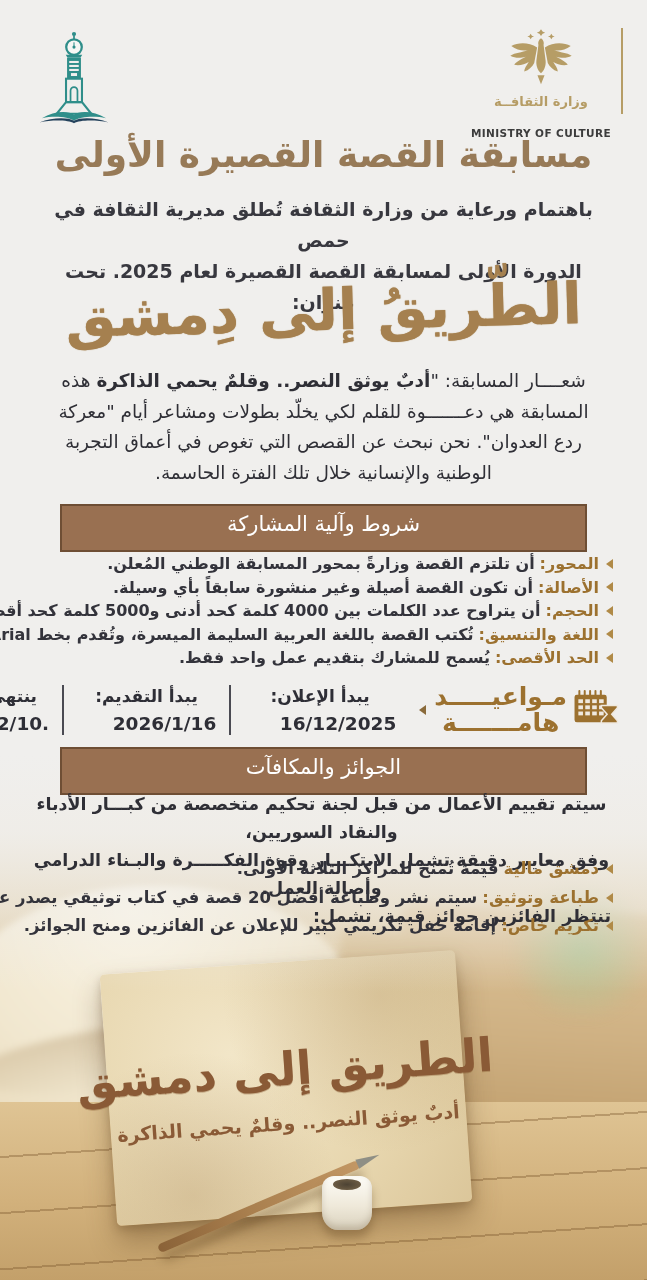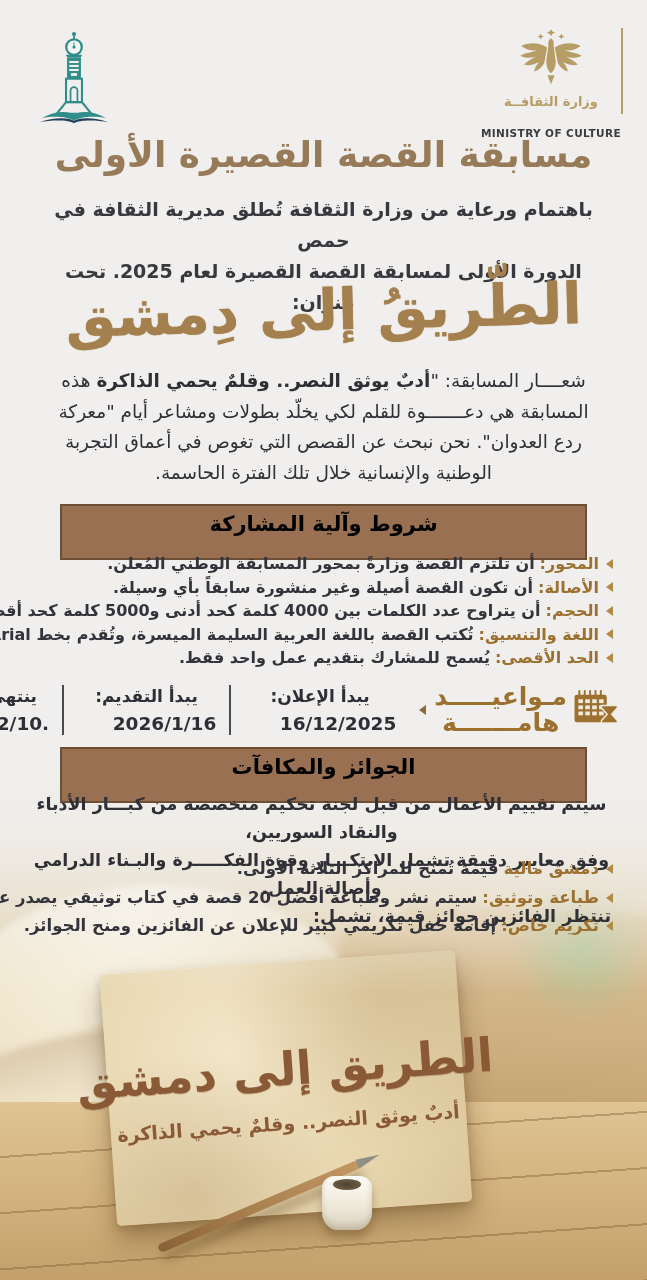--- a/index.html
+++ b/index.html
@@ -45,36 +45,36 @@
     background:linear-gradient(180deg,#fdfcf7 0%,#efe9da 55%,#d9d1bd 100%);
     border-radius:12px 12px 16px 16px/12px 12px 18px 18px;
     box-shadow:0 8px 10px rgba(90,60,25,.35), inset 0 -4px 6px rgba(120,100,70,.25);}
   .inkwell::before{content:"";position:absolute;left:50%;top:3px;width:28px;height:11px;margin-left:-14px;
     background:radial-gradient(ellipse,#4d4334 0%,#6b5b43 70%);border-radius:50%;}
   .photo-overlay{position:absolute;inset:0;
     background:linear-gradient(180deg,#f0efed 0%,#f0efed 18%,rgba(240,239,237,.88) 30%,rgba(240,239,237,.5) 42%,rgba(240,239,237,0) 55%);}
   
   .content{position:absolute;inset:0;z-index:2;}
   .logos{position:absolute;top:28px;left:30px;right:24px;display:flex;justify-content:space-between;align-items:flex-start;direction:ltr;}
-  .ministry{display:flex;}
+  .ministry{display:flex;gap:10px;}
   .eagle-stack{display:flex;flex-direction:column;align-items:center;}
   .ministry-ar{font-size:13px;font-weight:bold;color:#b69d66;margin-top:4px;}
   .ministry-en{font-size:10.5px;font-weight:600;color:#3c3c3c;letter-spacing:.4px;margin-top:18px;white-space:nowrap;}
   .logo-divider{width:2px;height:86px;background:#b69d66;}
   .page-title{position:absolute;top:134px;left:0;right:0;text-align:center;
     font-size:36px;font-weight:bold;color:#977a57;}
   .intro{position:absolute;top:194px;left:40px;right:40px;text-align:center;
     font-size:19px;line-height:31px;font-weight:600;color:#38383f;}
   .callig{position:absolute;top:256px;left:0;right:0;height:108px;display:flex;align-items:center;justify-content:center;
     font-size:57px;font-weight:bold;color:#a5804f;transform:rotate(-1.5deg);text-shadow:0 0 1px #a5804f;}
   .slogan{position:absolute;top:366px;left:56px;right:56px;text-align:center;
     font-size:18.5px;line-height:30.5px;font-weight:500;color:#2f2f36;}
   .slogan b{font-weight:800;}
-  .section-bar{position:absolute;left:60px;right:60px;height:56px;background:#997051;border:2px solid #6e4e34;
-    color:#000000;text-align:center;font-weight:bold;font-size:21px;line-height:36px;}
+  .section-bar{position:absolute;left:60px;right:60px;height:48px;background:#997051;border:2px solid #6e4e34;
+    color:#ffffff;text-align:center;font-weight:normal;font-size:21px;line-height:36px;}
   .bar-conditions{top:504px;}
   .bar-prizes{top:747px;}
   .clist{position:absolute;top:552px;right:34px;left:30px;}
   .clist .li{display:flex;align-items:baseline;justify-content:flex-start;line-height:23.5px;font-size:16px;}
   .tri{width:0;height:0;border-top:5px solid transparent;border-bottom:5px solid transparent;
     border-right:7px solid #b08a47;margin-left:7px;align-self:center;flex:none;}
   .li-label{font-weight:bold;color:#9c712f;margin-left:5px;white-space:nowrap;}
   .li-text{font-weight:600;color:#33333b;white-space:nowrap;}
   .dates{position:absolute;top:674px;right:28px;left:30px;height:72px;display:flex;align-items:center;}
   .dates-icon{flex:none;margin-left:6px;}

